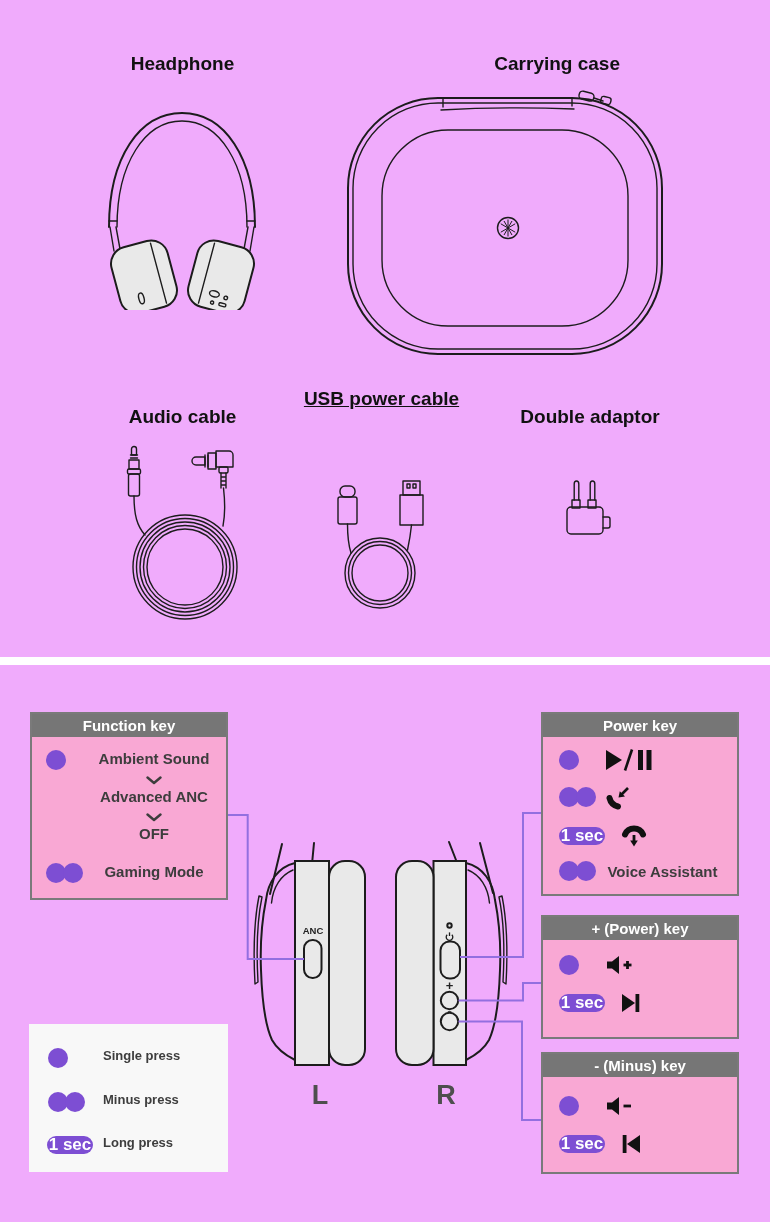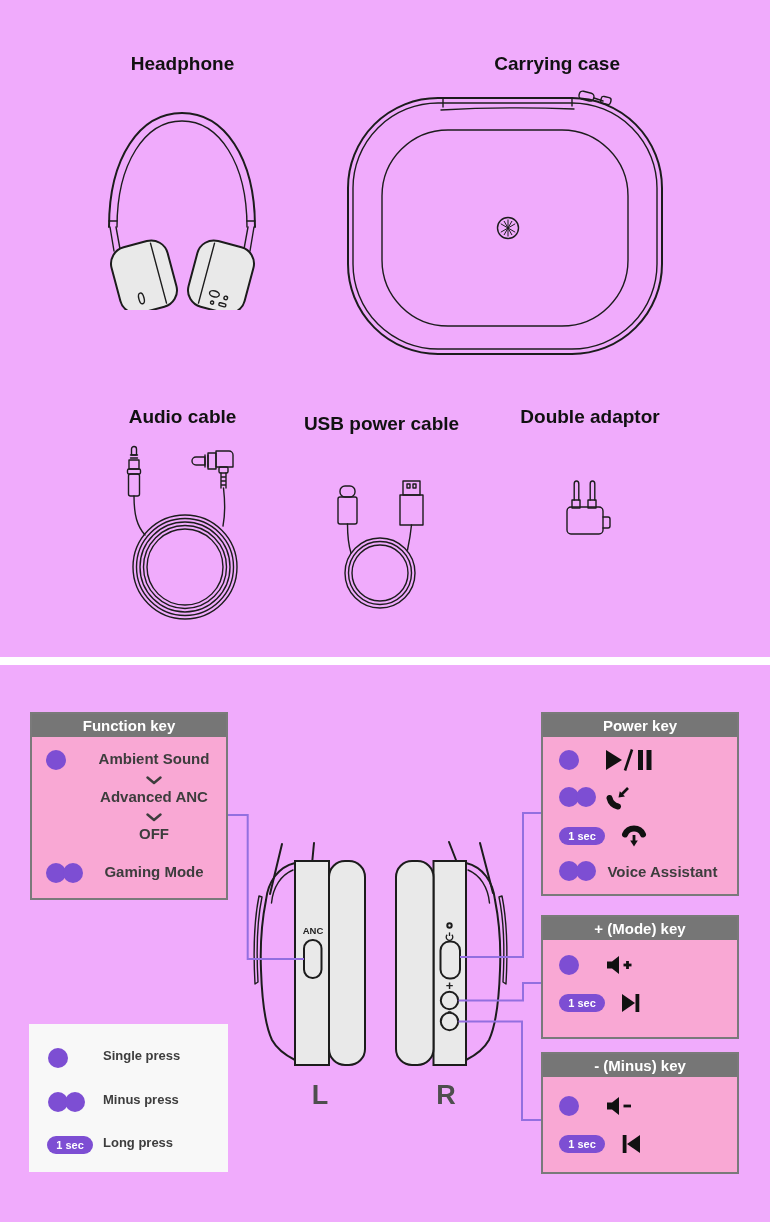--- a/index.html
+++ b/index.html
@@ -14,21 +14,21 @@
   .title{position:absolute;font-size:19px;font-weight:700;color:#111;text-align:center;letter-spacing:0;}
 
   
   .panel{position:absolute;background:#f9a8d4;border:2px solid #7a7a7a;box-sizing:border-box;}
   .panel-header{height:23px;background:#767676;color:#ffffff;font-size:15px;font-weight:700;
                 text-align:center;line-height:23px;}
   .prow{position:absolute;left:16px;display:flex;align-items:center;height:24px;}
   .dot{width:20px;height:20px;border-radius:50%;background:#7d4ed3;flex:0 0 auto;}
   .dots2{display:flex;flex:0 0 auto;}
   .dots2 .dot+.dot{margin-left:-2.6px;}
-  .pill{width:46px;height:18px;border-radius:9px;background:#7d4ed3;color:#fff;font-size:11px;
+  .pill{width:46px;height:18px;border-radius:9px;background:#7d4ed3;color:#fff;font-size:17px;
         font-weight:700;text-align:center;line-height:18px;flex:0 0 auto;}
   .ptext{font-size:15px;font-weight:700;color:#3d3d3d;white-space:nowrap;}
   .icon-slot{display:flex;align-items:center;}
 
   
   .fk-dot{position:absolute;left:14px;top:36px;}
   .fk-dots{position:absolute;left:14px;top:149px;}
   .fk-col{position:absolute;left:52px;top:0;width:140px;text-align:center;}
   .fk-line{position:absolute;left:0;width:140px;font-size:15px;font-weight:700;color:#3d3d3d;}
   .fk-chev{position:absolute;left:62px;}
@@ -45,21 +45,21 @@
 </head>
 <body>
 
 <div class="page">
 
   <div class="section sec-top">
 
     <div class="title" style="left:95px;top:53px;width:175px;">Headphone</div>
     <div class="title" style="left:395px;top:53px;width:225px;text-align:right;">Carrying case</div>
     <div class="title" style="left:95px;top:406px;width:175px;">Audio cable</div>
-    <div class="title" style="left:284px;top:413px;width:195px;">USB power cable</div>
+    <div class="title" style="left:284px;top:388px;width:195px;text-decoration:underline;">USB power cable</div>
     <div class="title" style="left:495px;top:406px;width:190px;">Double adaptor</div>
 
     <svg class="abs" style="left:95px;top:105px;" width="175" height="205" viewBox="0 0 175 205">
       <path class="stroke" d="M14,122 C14,52 45,8 87,8 C129,8 160,52 160,122"></path>
       <path class="stroke-thin" d="M22,122 C22,58 50,16 87,16 C124,16 152,58 152,122"></path>
       <path class="stroke-thin" d="M14,116 L22,116 M152,116 L160,116"></path>
       <path class="stroke-thin" d="M15,122 L19,146 M21,122 L25,144 M159,122 L155,146 M153,122 L149,144"></path>
       <g transform="rotate(-15 49 172)">
         <rect class="fillbg" x="20" y="138" width="58" height="68" rx="17"></rect>
         <line class="stroke-thin" x1="64" y1="141" x2="64" y2="203"></line>
@@ -260,21 +260,21 @@
     <div class="prow" style="top:145px;">
       <div class="dots2">
         <span class="dot"></span>
           <span class="dot"></span>
       </div>
       <span class="ptext" style="margin-left:11px;">Voice Assistant</span>
     </div>
   </div>
 
   <div class="panel" style="left:541px;top:915px;width:198px;height:124px;">
-    <div class="panel-header">+ (Mode) key</div>
+    <div class="panel-header">+ (Power) key</div>
     <div class="prow" style="top:36px;">
       <span class="dot"></span>
       <span class="icon-slot" style="margin-left:26px;">
         <svg width="30" height="22" viewBox="0 0 30 22">
           <polygon points="2,7.5 7,7.5 14,2 14,20 7,14.5 2,14.5" fill="#111"></polygon>
           <line x1="22.5" y1="7" x2="22.5" y2="15" stroke="#111" stroke-width="2.8"></line>
           <line x1="18.5" y1="11" x2="26.5" y2="11" stroke="#111" stroke-width="2.8"></line>
         </svg>
       </span>
     </div>

